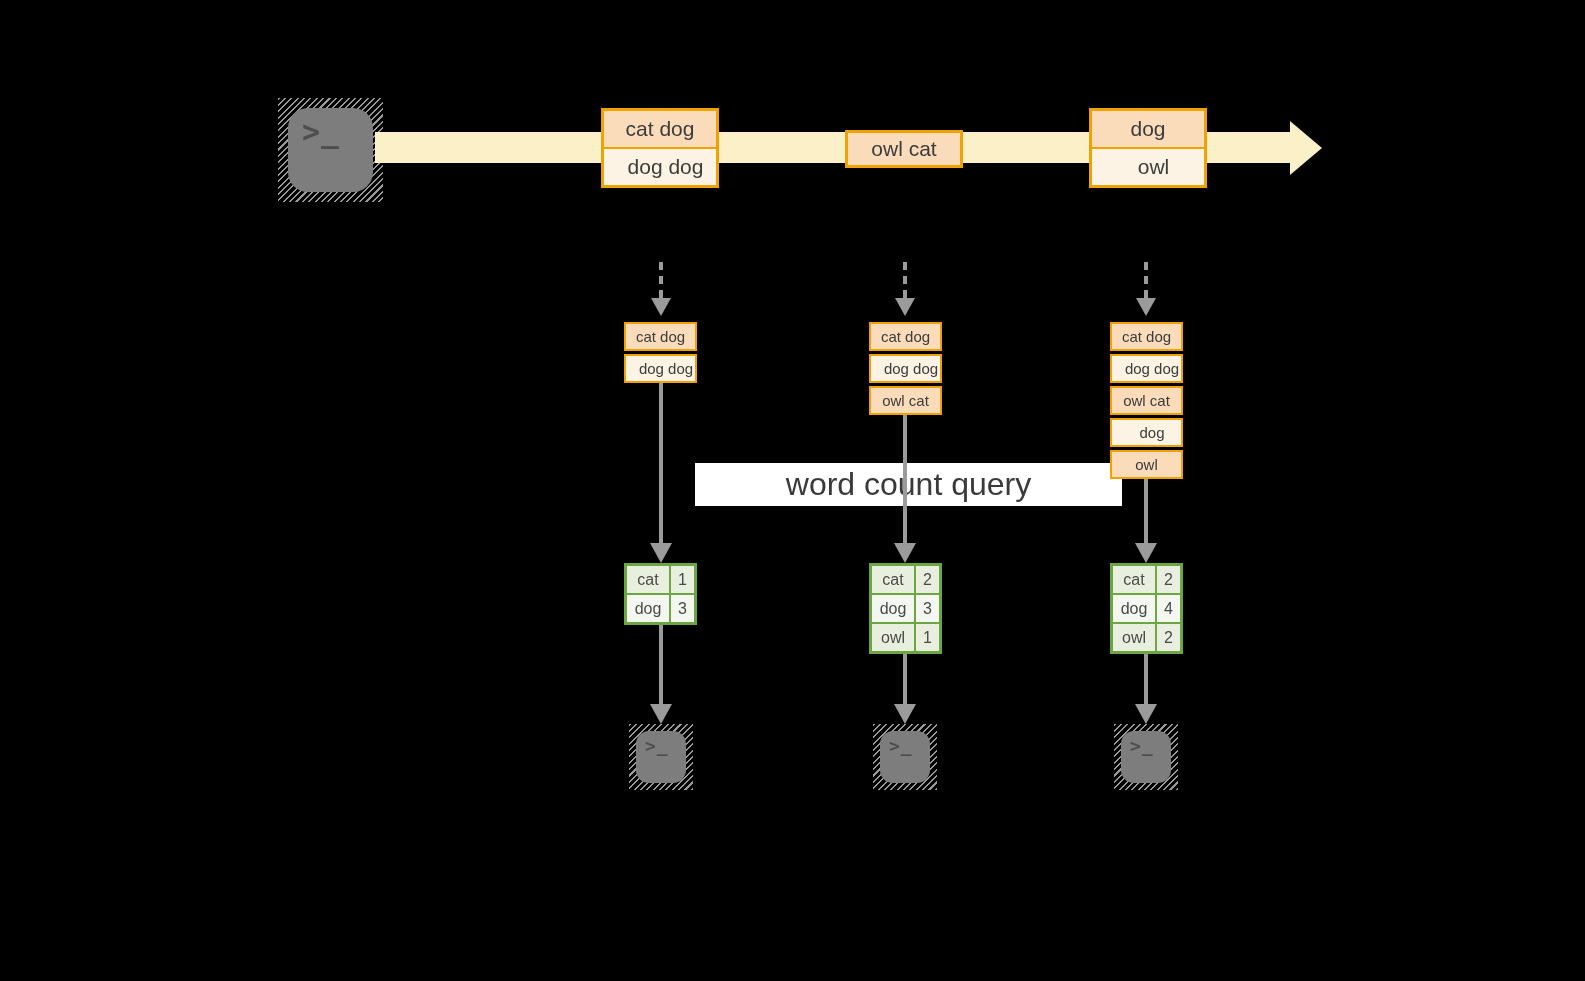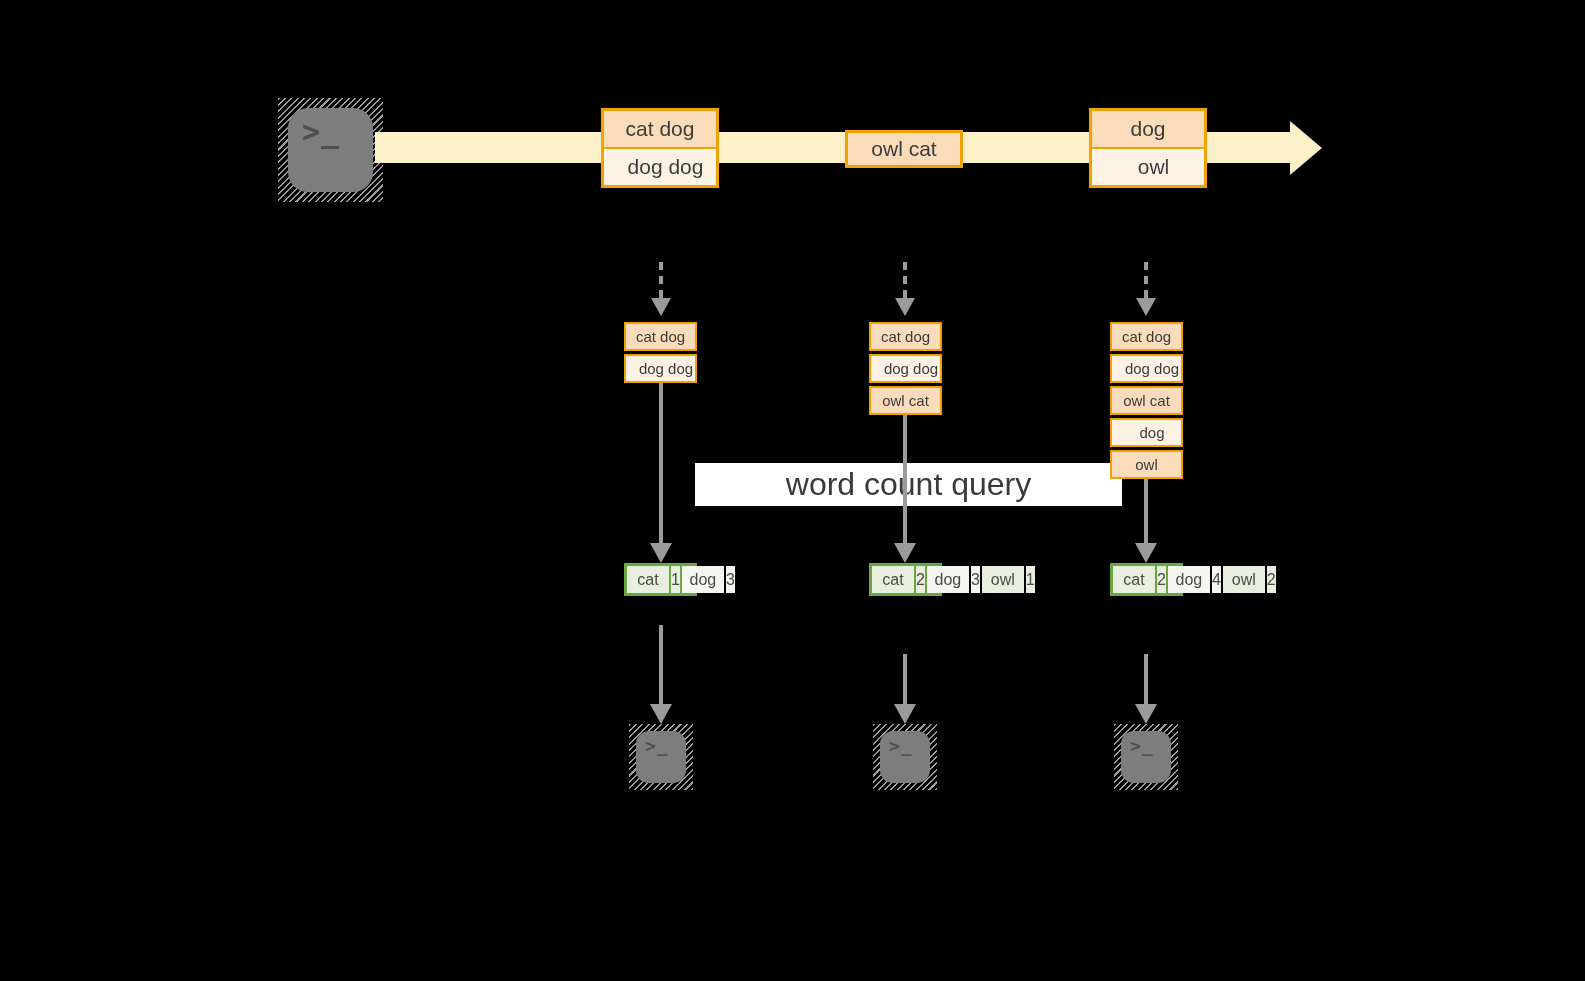--- a/index.html
+++ b/index.html
@@ -67,21 +67,21 @@
   .stack{position:absolute;width:73px;display:flex;flex-direction:column;gap:3px;box-sizing:border-box;}
   .stack .srow{
     height:29px;box-sizing:border-box;border:2px solid var(--box-border);
     display:flex;align-items:center;justify-content:center;
     font-size:15px;color:var(--text);
   }
   
   .ctable{
     position:absolute;width:73px;box-sizing:border-box;
     background:var(--table-border);padding:3px;
-    display:flex;flex-direction:row;gap:2px;
+    display:flex;flex-direction:column;gap:2px;
   }
   .ctable .trow{display:flex;gap:2px;height:27px;}
   .ctable .cell{
     display:flex;align-items:center;justify-content:center;
     font-size:16px;color:#4A4A4A;
   }
   .ctable .word{flex:0 0 42px;}
   .ctable .num{flex:1;}
   .trow-dark .cell{background:var(--table-fill-dark);}
   .trow-light .cell{background:var(--table-fill-light);}

